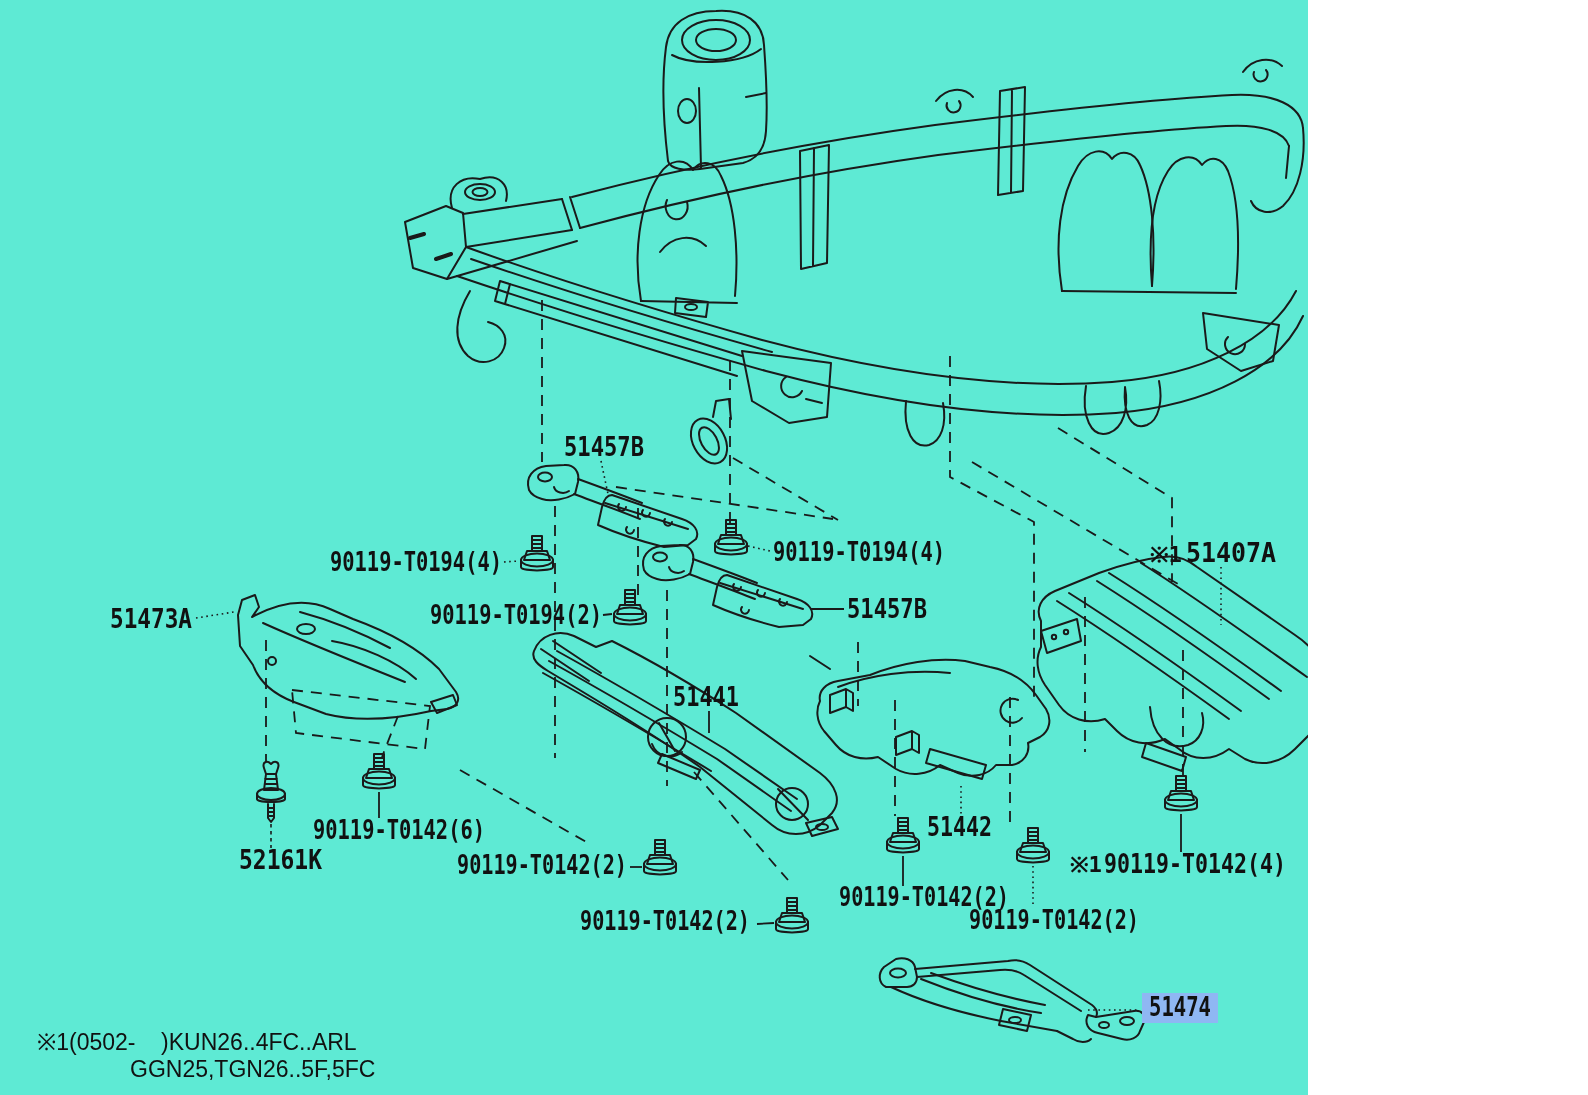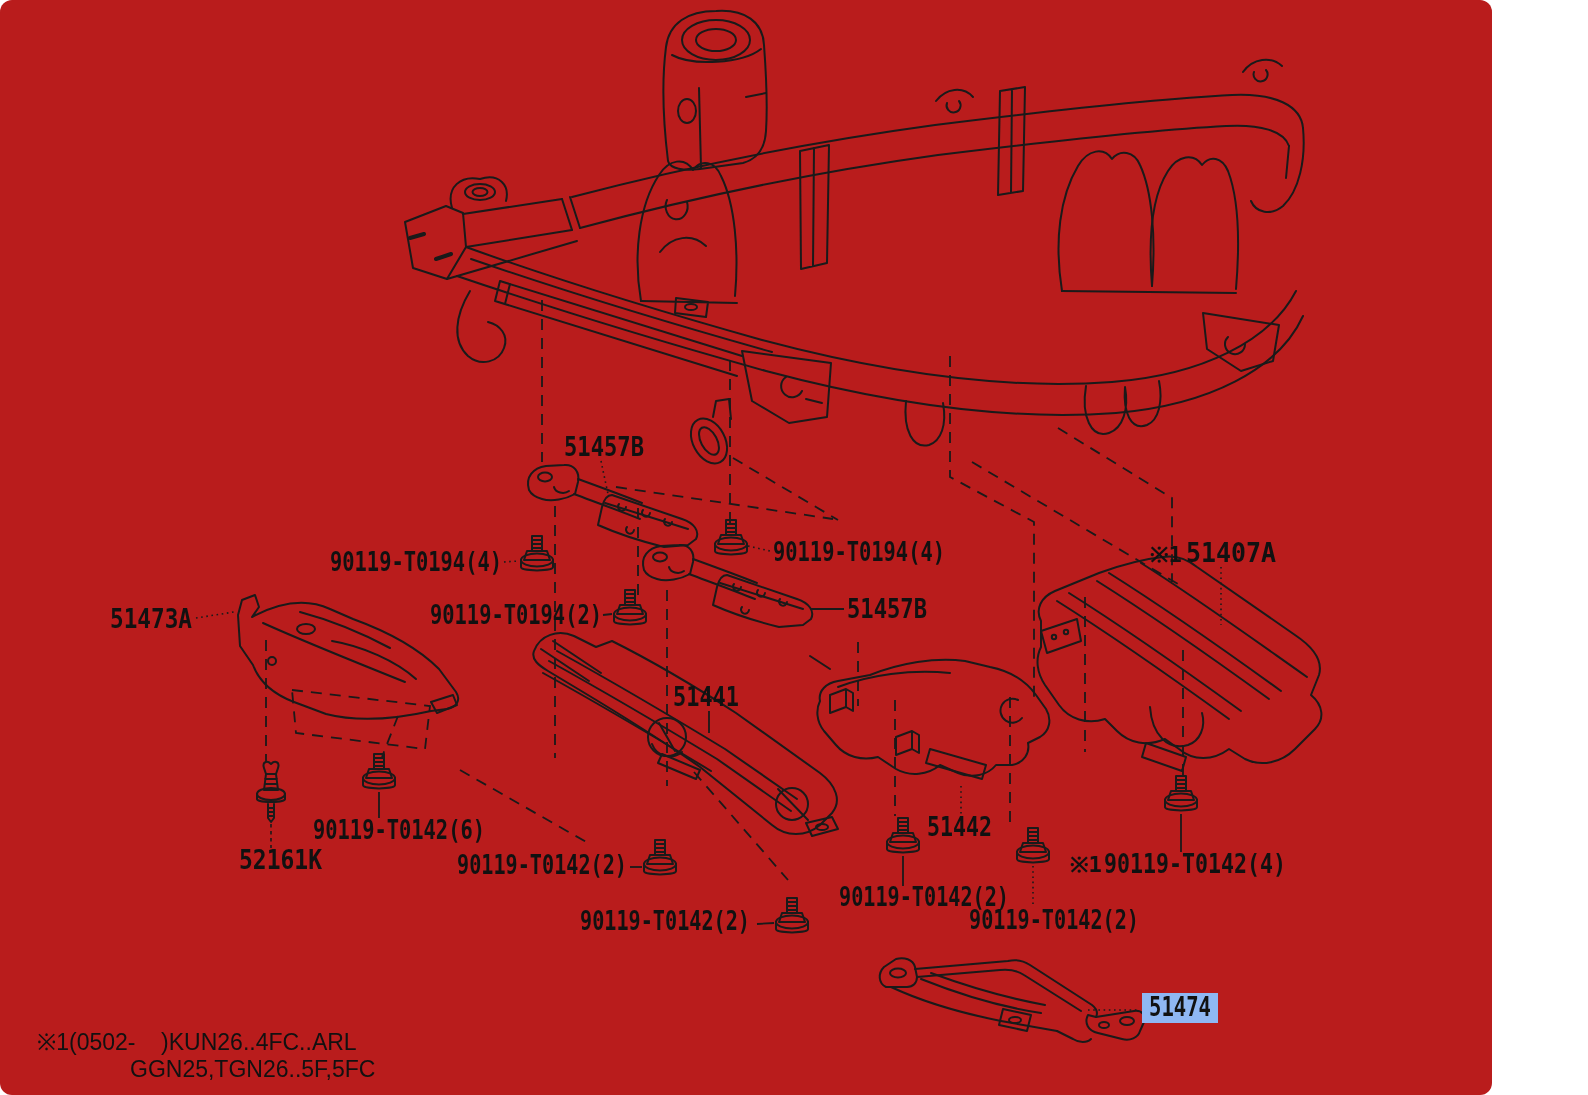--- a/index.html
+++ b/index.html
@@ -1,16 +1,16 @@
 <!DOCTYPE html>
 <html><head>
 <meta charset="utf-8">
 <style>
   html,body{margin:0;padding:0;background:#ffffff;}
-  .canvas{position:relative;width:1492px;height:1095px;background:#b91c1c;overflow:hidden;border-radius:12px;}
+  .canvas{position:relative;width:1308px;height:1095px;background:#5eead4;overflow:hidden;}
   svg{display:block;}
   .art{stroke:#1a1a1a;stroke-width:2;fill:none;stroke-linecap:round;stroke-linejoin:round;}
   .art-thick{stroke:#1a1a1a;stroke-width:4;fill:none;stroke-linecap:round;}
   .dash{stroke:#1a1a1a;stroke-width:1.8;fill:none;stroke-dasharray:11 8;stroke-linecap:butt;}
   .dot{stroke:#1a1a1a;stroke-width:1.6;fill:none;stroke-dasharray:1.6 3.6;stroke-linecap:butt;}
   .sold{stroke:#1a1a1a;stroke-width:1.8;fill:none;stroke-linecap:butt;}
   .dsh3{stroke:#1a1a1a;stroke-width:1.6;fill:none;stroke-dasharray:3.5 3.5;}
   .pn{font:700 26px "DejaVu Sans Mono", monospace;fill:#111;}
   .pnp{font:700 21px "DejaVu Sans Mono", monospace;fill:#111;}
   .fn{font:400 23px "Liberation Sans", sans-serif;fill:#111;white-space:pre;}

